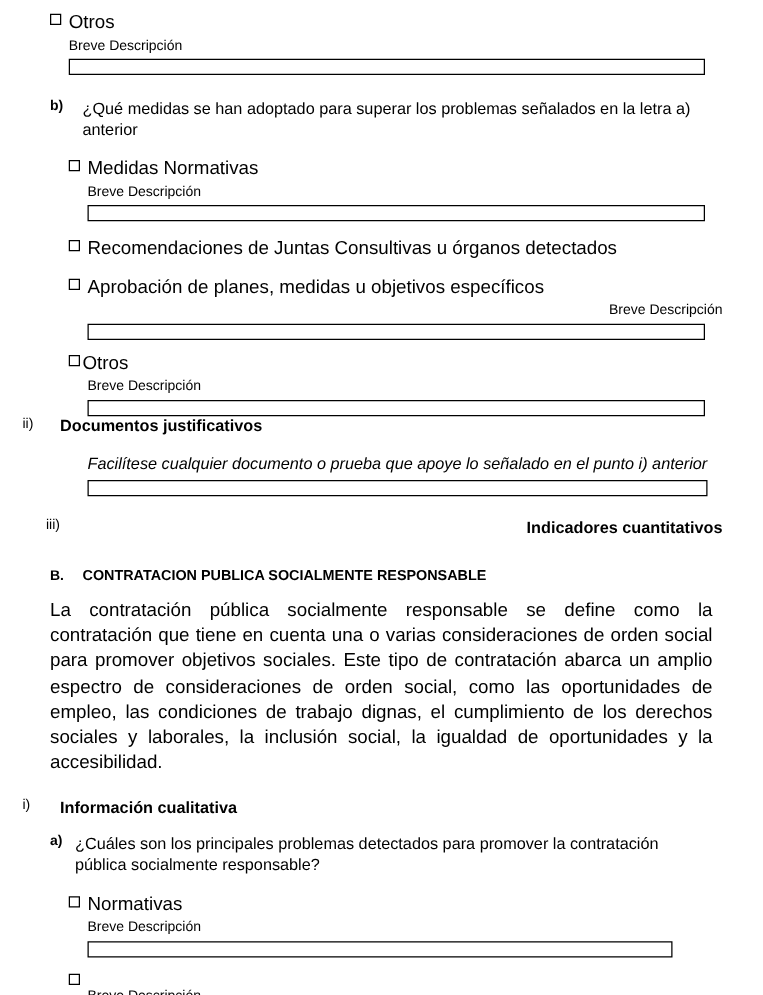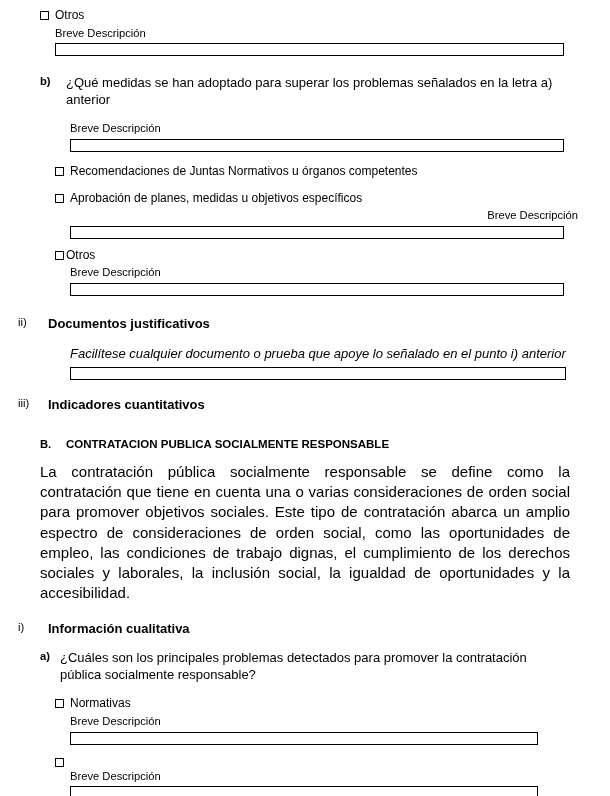--- a/index.html
+++ b/index.html
@@ -36,21 +36,21 @@
   .cbox {
     width: 9px;
     height: 9px;
     border: 1px solid #000;
     background: #fff;
     flex: 0 0 auto;
     margin-top: 3px;
     box-sizing: border-box;
   }
   .cblabel {
-    font-size: 12px;
+    font-size: 15px;
     line-height: 1.3;
   }
   
   .field {
     border: 1px solid #000;
     background: #fff;
     height: 13px;
     box-sizing: border-box;
   }
   .field.small {
@@ -116,30 +116,34 @@
     </div>
   </div>
 
   <div style="margin-top:19px;">
     <div class="row-flex indent-1">
       <div class="marker-col bold">b)</div>
       <div class="body-col txt">¿Qué medidas se han adoptado para superar los problemas señalados en la letra a) anterior</div>
     </div>
 
     <div style="margin-top:13px;">
+      <div class="cbrow indent-2">
+        <span class="cbox"></span>
+        <span class="cblabel">Medidas Normativas</span>
+      </div>
       <div class="indent-3" style="margin-top:2px;">
         <div class="desc-label">Breve Descripción</div>
         <div class="field" style="margin-top:3px; margin-right:14px;"></div>
       </div>
     </div>
 
     <div style="margin-top:12px;">
       <div class="cbrow indent-2">
         <span class="cbox"></span>
-        <span class="cblabel">Recomendaciones de Juntas Normativos u órganos competentes</span>
+        <span class="cblabel">Recomendaciones de Juntas Consultivas u órganos detectados</span>
       </div>
     </div>
 
     <div style="margin-top:11px;text-align:right;">
       <div class="cbrow indent-2">
         <span class="cbox"></span>
         <span class="cblabel">Aprobación de planes, medidas u objetivos específicos</span>
       </div>
       <div class="indent-3" style="margin-top:2px;">
         <div class="desc-label">Breve Descripción</div>
@@ -152,32 +156,32 @@
         <span class="cbox"></span>
         <span class="cblabel">Otros</span>
       </div>
       <div class="indent-3" style="margin-top:2px;">
         <div class="desc-label">Breve Descripción</div>
         <div class="field" style="margin-top:3px; margin-right:14px;"></div>
       </div>
     </div>
   </div>
 
-  <div style="margin-top:20px;">
+  <div style="">
     <div class="row-flex">
       <div class="marker-col wide">ii)</div>
       <div class="body-col txt bold underline">Documentos justificativos</div>
     </div>
     <div class="indent-3" style="margin-top:13px;font-style:italic;">
       <div class="txt">Facilítese cualquier documento o prueba que apoye lo señalado en el punto i) anterior</div>
       <div class="field" style="margin-top:5px; margin-right:12px;"></div>
     </div>
   </div>
 
-  <div style="margin-top:17px;">
+  <div style="margin-top:17px;text-align:right;">
     <div class="row-flex">
       <div class="marker-col wide">iii)</div>
       <div class="body-col txt bold underline">Indicadores cuantitativos</div>
     </div>
   </div>
 
   <div style="margin-top:24px;">
     <div class="row-flex indent-1">
       <div class="marker-col bold">B.</div>
       <div class="body-col bold underline" style="font-size:11.5px;">CONTRATACION PUBLICA SOCIALMENTE RESPONSABLE</div>

